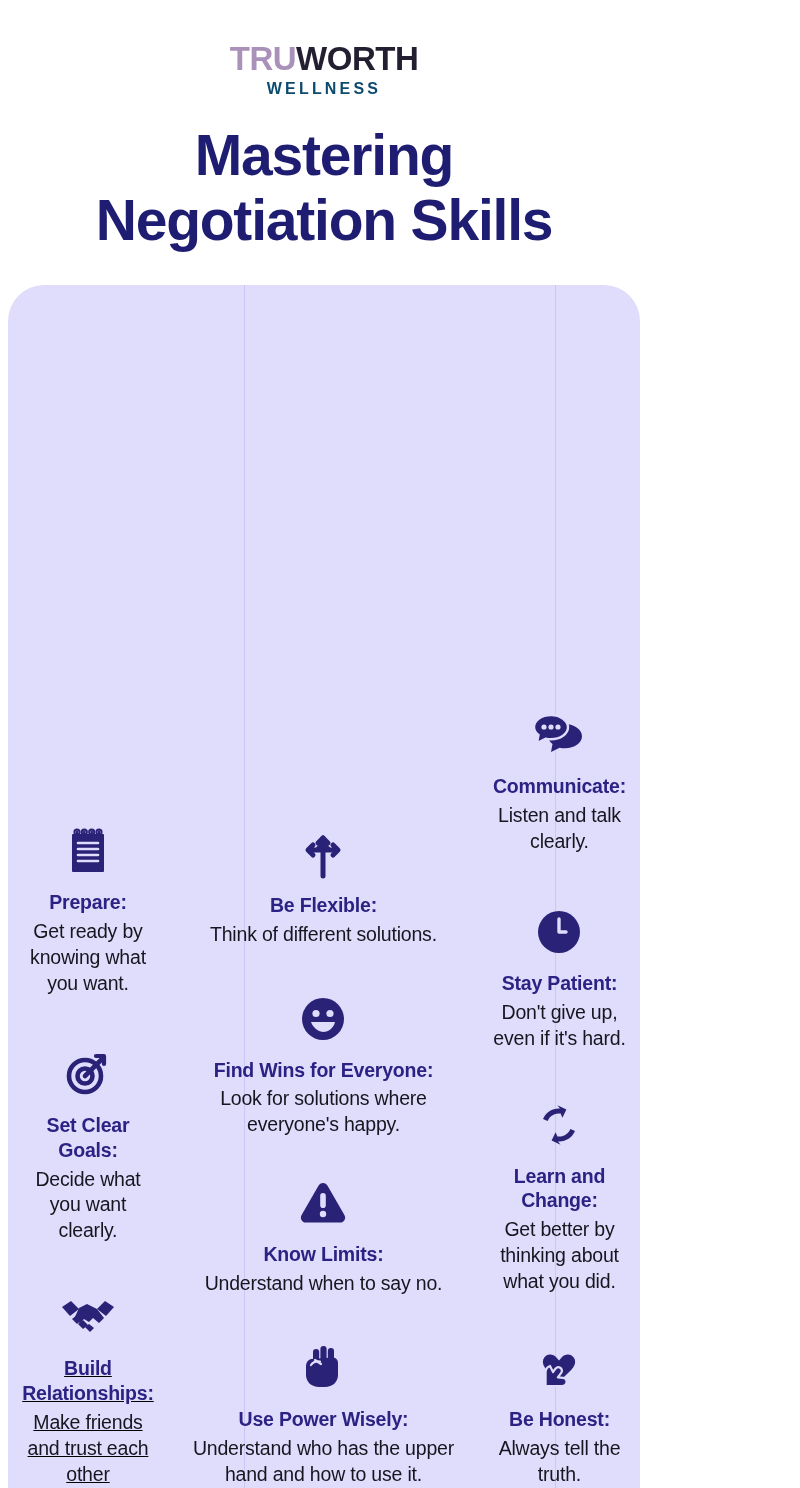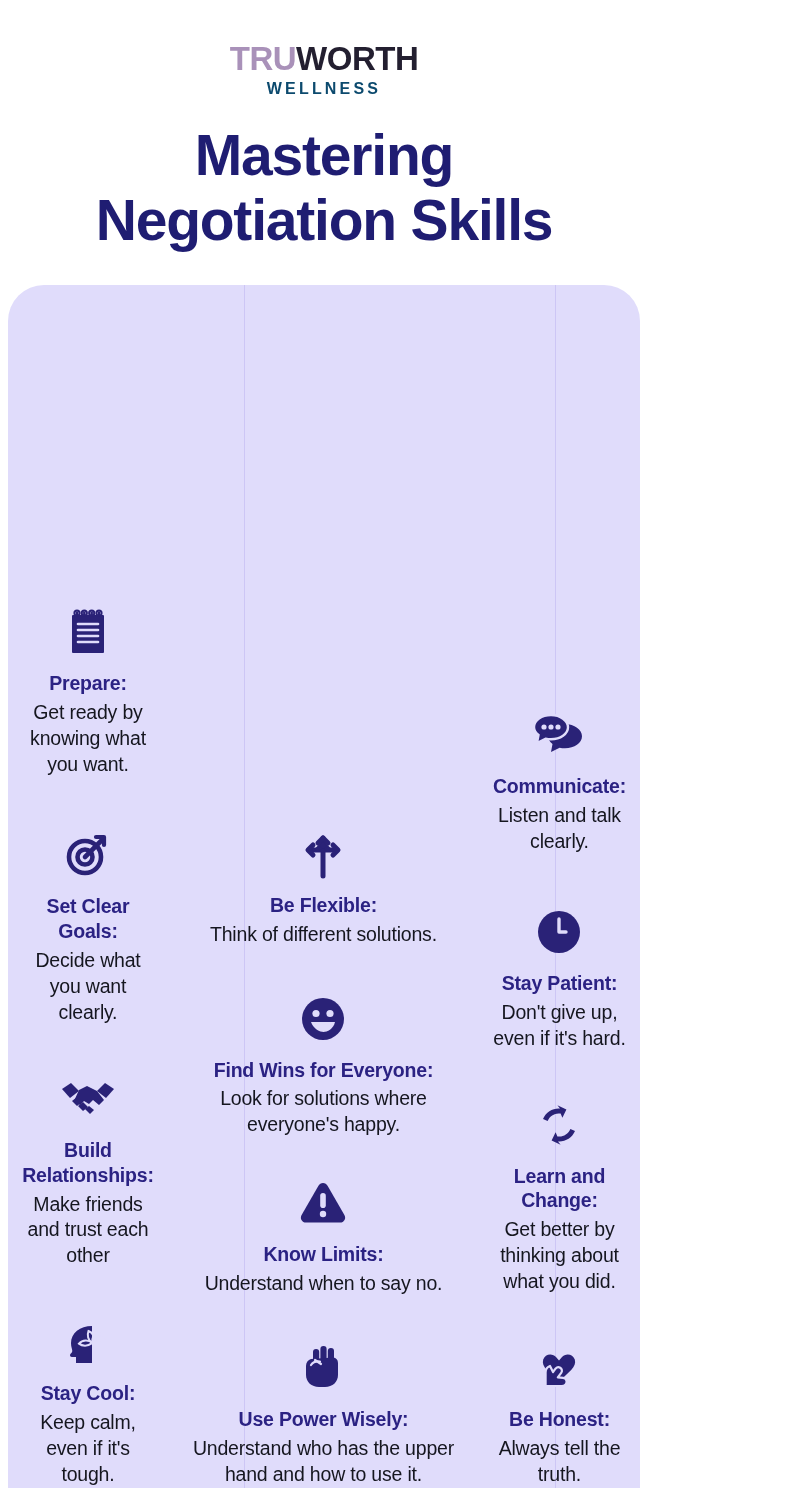--- a/index.html
+++ b/index.html
@@ -164,50 +164,35 @@
               <circle cx="22" cy="26" r="16" stroke-width="4.6"></circle>
               <circle cx="22" cy="26" r="7.5" stroke-width="4.6"></circle>
               <path d="M22 26L40 8" stroke-width="4.6" stroke-linecap="round"></path>
               <path d="M33 6h8v8" stroke-width="4.2" stroke-linecap="round" stroke-linejoin="round"></path>
             </svg>
           </div>
           <div class="card-title">Set Clear Goals:</div>
           <div class="card-desc">Decide what you want clearly.</div>
         </div>
 
-        <div class="card" style="margin-top:44px;">
+        <div class="card" style="margin-top:44px;text-decoration:underline;">
           <div class="icon-wrap">
             <svg width="56" height="40" viewBox="0 0 56 40" fill="#2a2277">
               <path d="M2 10 L11 4 L19 12 L10 19 Z"></path>
               <path d="M54 10 L45 4 L37 12 L46 19 Z"></path>
               <path d="M19 11 L27 7 L37 12 L44 21 L39 26 L33 21 L29 25 L24 22 L20 26 L14 22 Z"></path>
               <path d="M12 22 L17 18 L22 23 L17 27 Z"></path>
               <path d="M18 27 L23 23 L28 28 L23 32 Z"></path>
               <path d="M25 30 L29 27 L34 31 L30 35 Z"></path>
             </svg>
           </div>
           <div class="card-title">Build Relationships:</div>
           <div class="card-desc">Make friends and trust each other</div>
         </div>
 
-        <div class="card" style="margin-top:44px;">
-          <div class="icon-wrap">
-            <svg width="52" height="48" viewBox="0 0 52 48" fill="#2a2277">
-              <path d="M30 8C18 8 9 15 9 25c0 4 1.3 6 1.3 8 0 2-2.3 2.5-2.3 4.2 0 1.5 1.6 1.8 3 1.8h3v6h16V29H30z"></path>
-              <g stroke="#e0dcfb" stroke-width="2.1" fill="none">
-                <path d="M30 25c0-6 3-10 7-11 1.6 4.5 0.3 9-3 11"></path>
-                <path d="M30 25c-4-3-5-8-3.5-12 4 1.5 6.5 6 6.5 12"></path>
-                <path d="M30.5 25c2.5-4.5 8-6.5 12.5-5-1.5 4-6 6.5-11 5.3"></path>
-                <path d="M30.5 25c-4-3.5-10-3.3-13.5 0.6 3.3 2.8 8.8 2.8 12.6-0.2"></path>
-              </g>
-            </svg>
-          </div>
-          <div class="card-title">Stay Cool:</div>
-          <div class="card-desc">Keep calm, even if it's tough.</div>
-        </div>
 
       </div>
 
       <div class="col col-mid">
 
 
         <div class="card" style="margin-top:40px;">
           <div class="icon-wrap">
             <svg width="52" height="52" viewBox="0 0 52 52" fill="none" stroke="#2a2277" stroke-width="5" stroke-linecap="round" stroke-linejoin="round">
               <path d="M26 48V16"></path>

